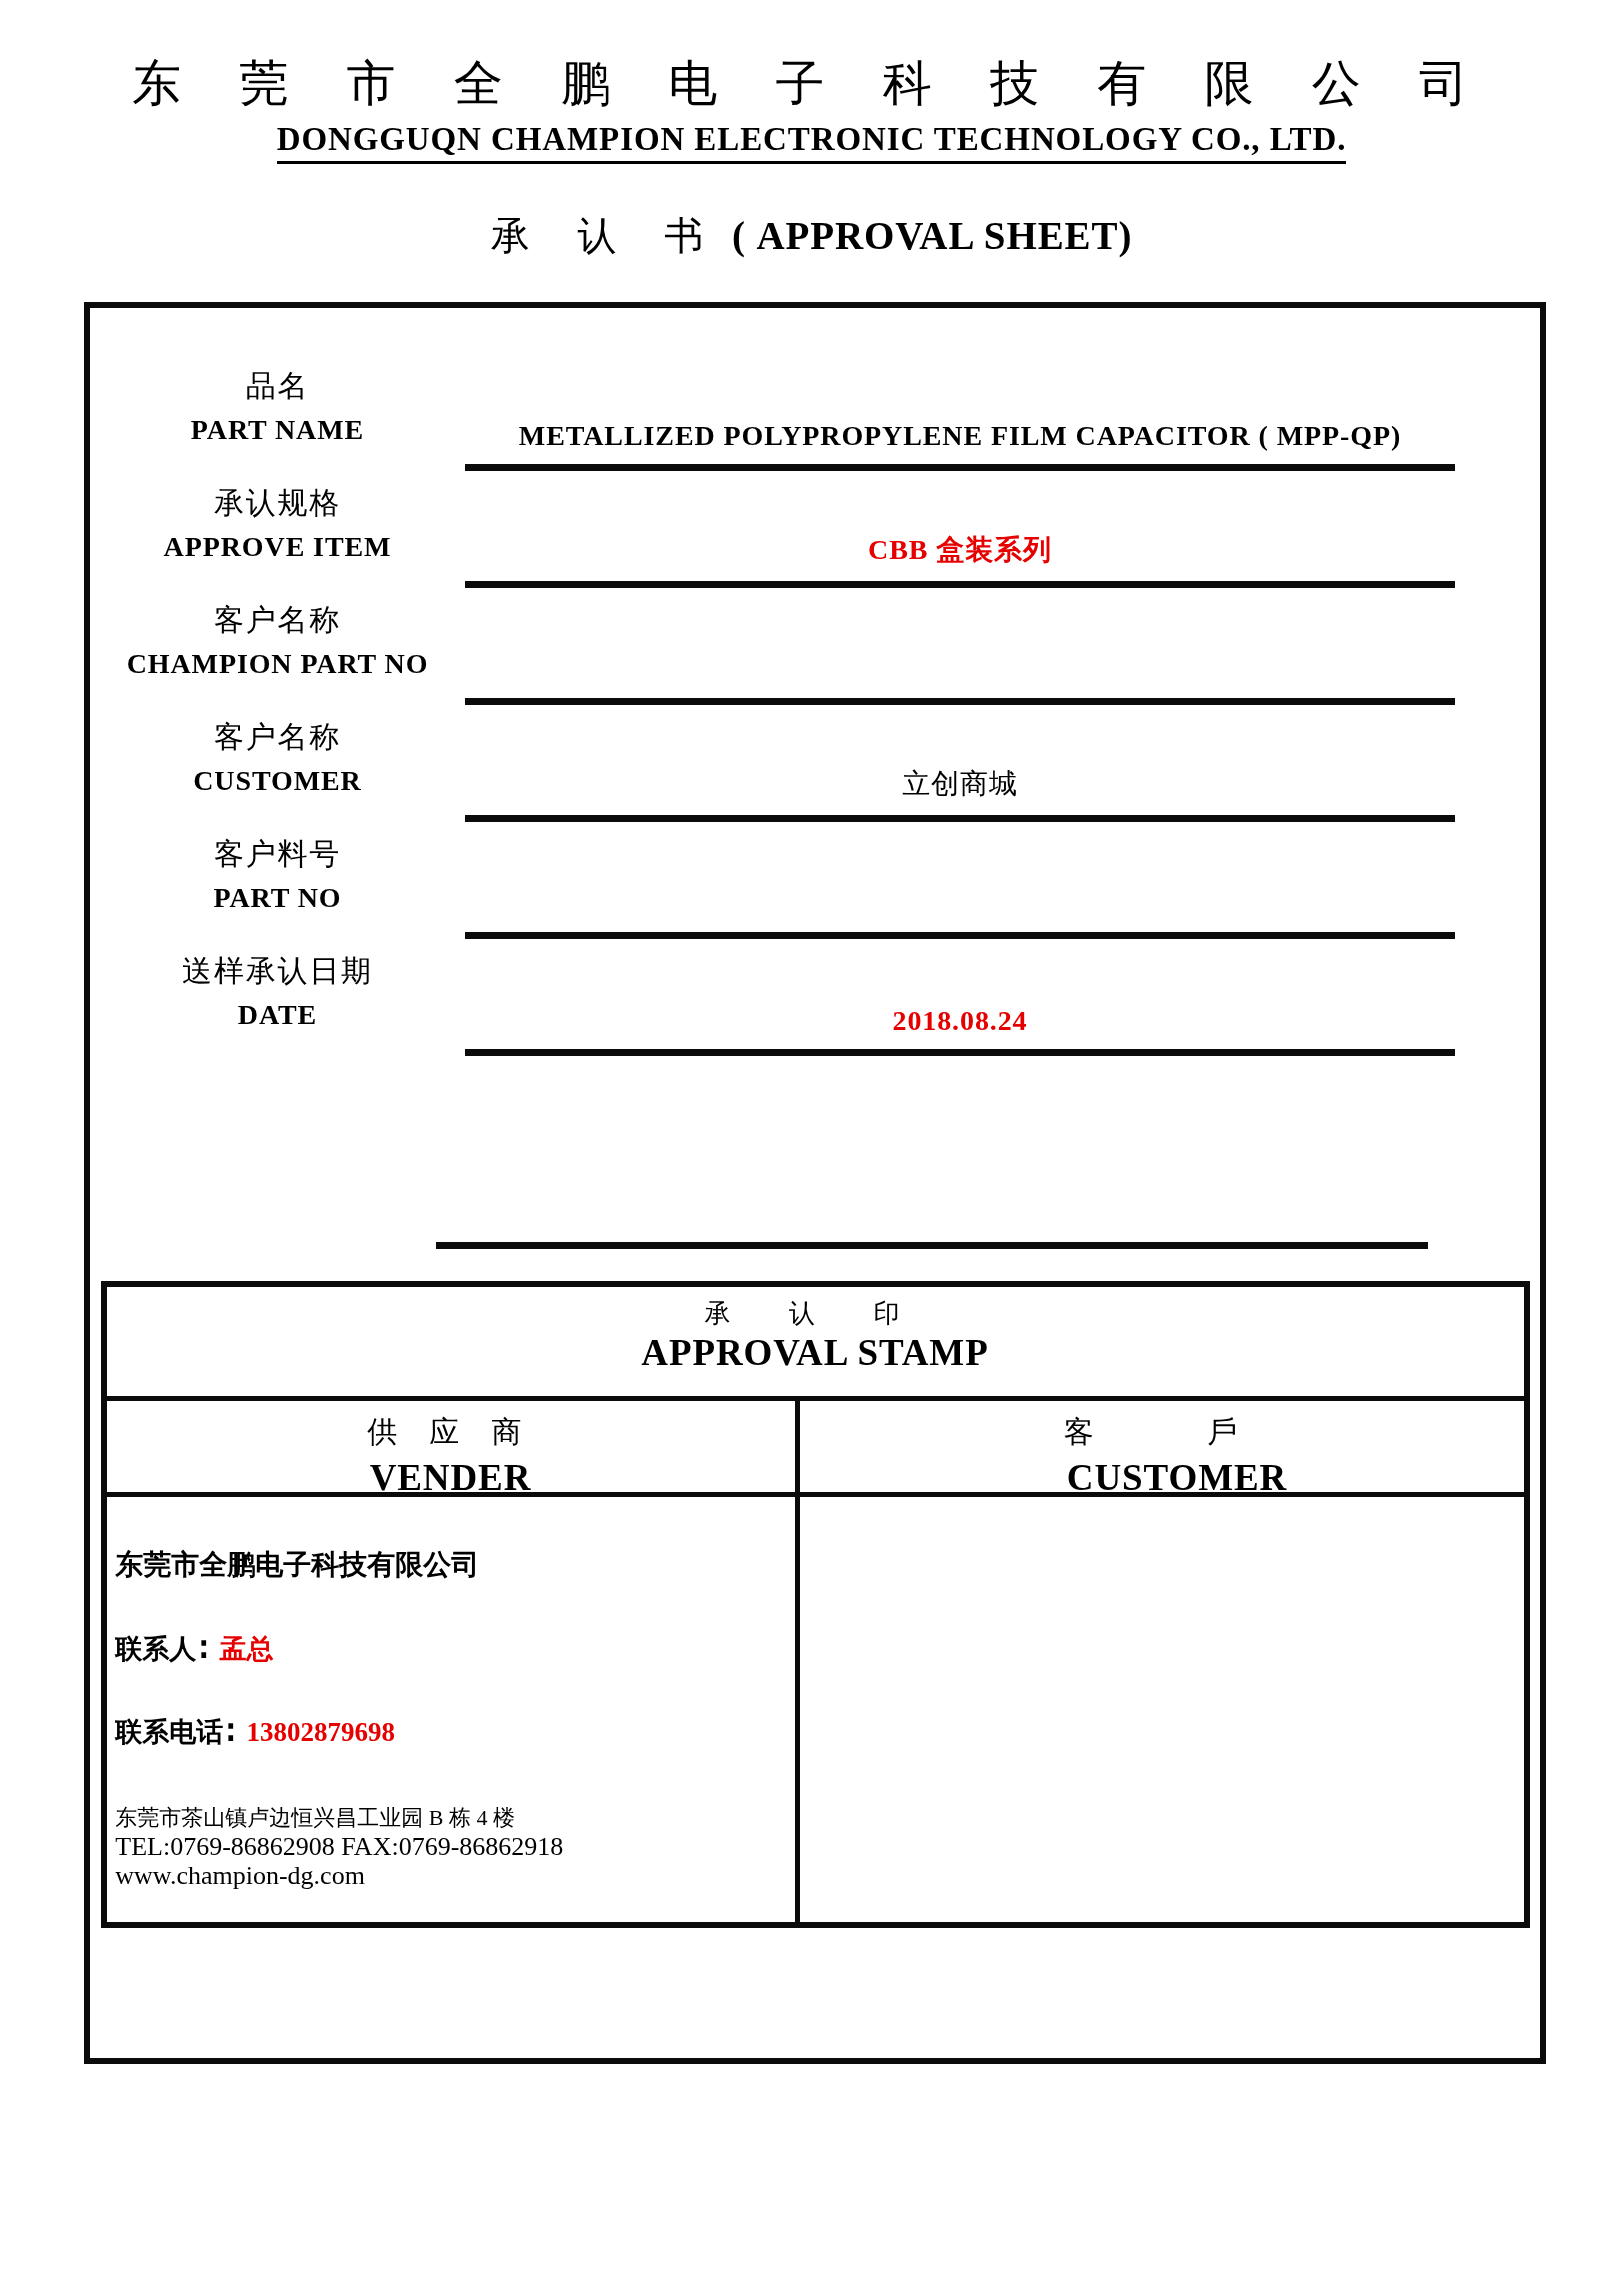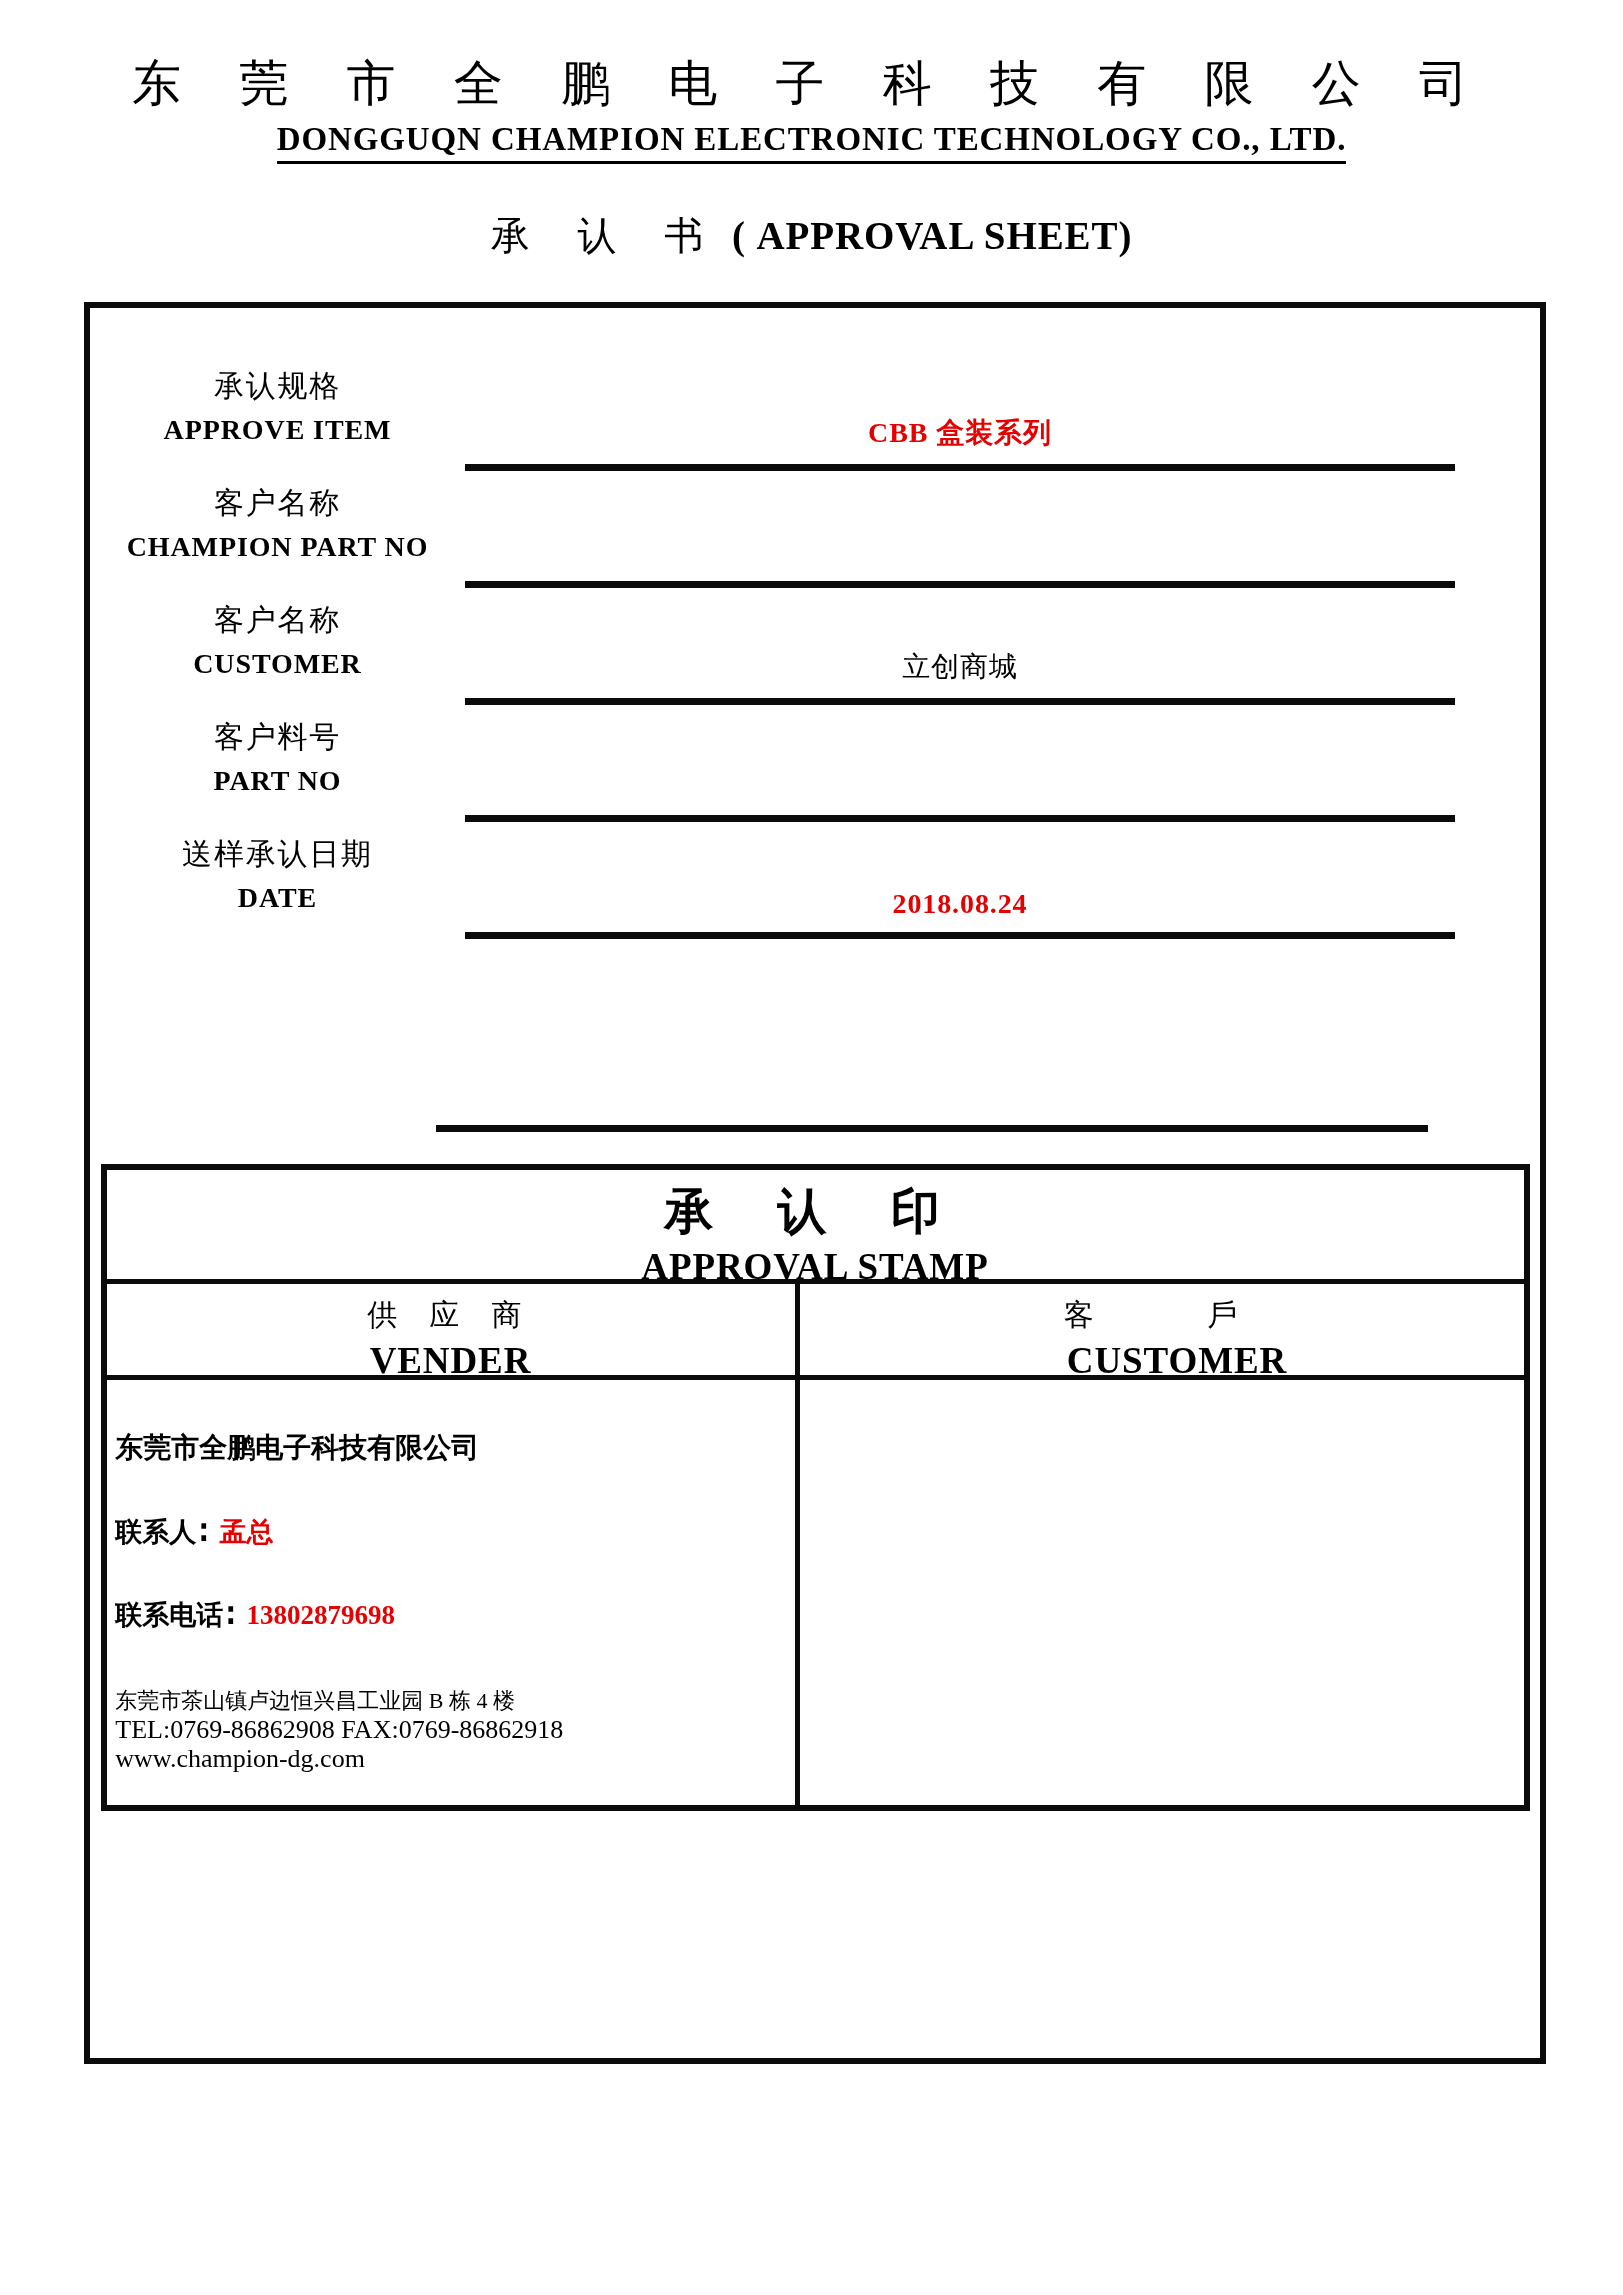--- a/index.html
+++ b/index.html
@@ -102,21 +102,21 @@
     height: 647px;
     display: flex;
     flex-direction: column;
   }
   .stamp-header {
     height: 114px;
     border-bottom: 5.3px solid #0b0b0b;
     text-align: center;
     padding-top: 8.8px;
   }
-  .stamp-title-cn { font-size: 49px; letter-spacing: 26px; font-weight: 700; }
+  .stamp-title-cn { font-size: 26px; letter-spacing: 26px; font-weight: 400; }
   .stamp-title-en { font-size: 37px; font-weight: bold; letter-spacing: 0.9px; margin-top: 0; }
 
   .stamp-cols-header {
     display: flex;
     height: 96px;
     border-bottom: 5.3px solid #0b0b0b;
     gap: 31px;
   }
   .stamp-cols-body {
     display: flex;
@@ -150,20 +150,27 @@
   </div>
   <div class="doc-title">
     <span class="cn">承 认 书</span>
     <span class="en">( APPROVAL SHEET)</span>
   </div>
 
   <div class="outer-box">
 
     <div class="form-rows">
 
+      <div class="form-row">
+        <div class="labels">
+          <div class="label-cn">品名</div>
+          <div class="label-en">PART NAME</div>
+        </div>
+        <div class="value-line">METALLIZED POLYPROPYLENE FILM CAPACITOR ( MPP-QP)</div>
+      </div>
 
       <div class="form-row">
         <div class="labels">
           <div class="label-cn">承认规格</div>
           <div class="label-en">APPROVE ITEM</div>
         </div>
         <div class="value-line red">CBB 盒装系列</div>
       </div>
 
       <div class="form-row">

